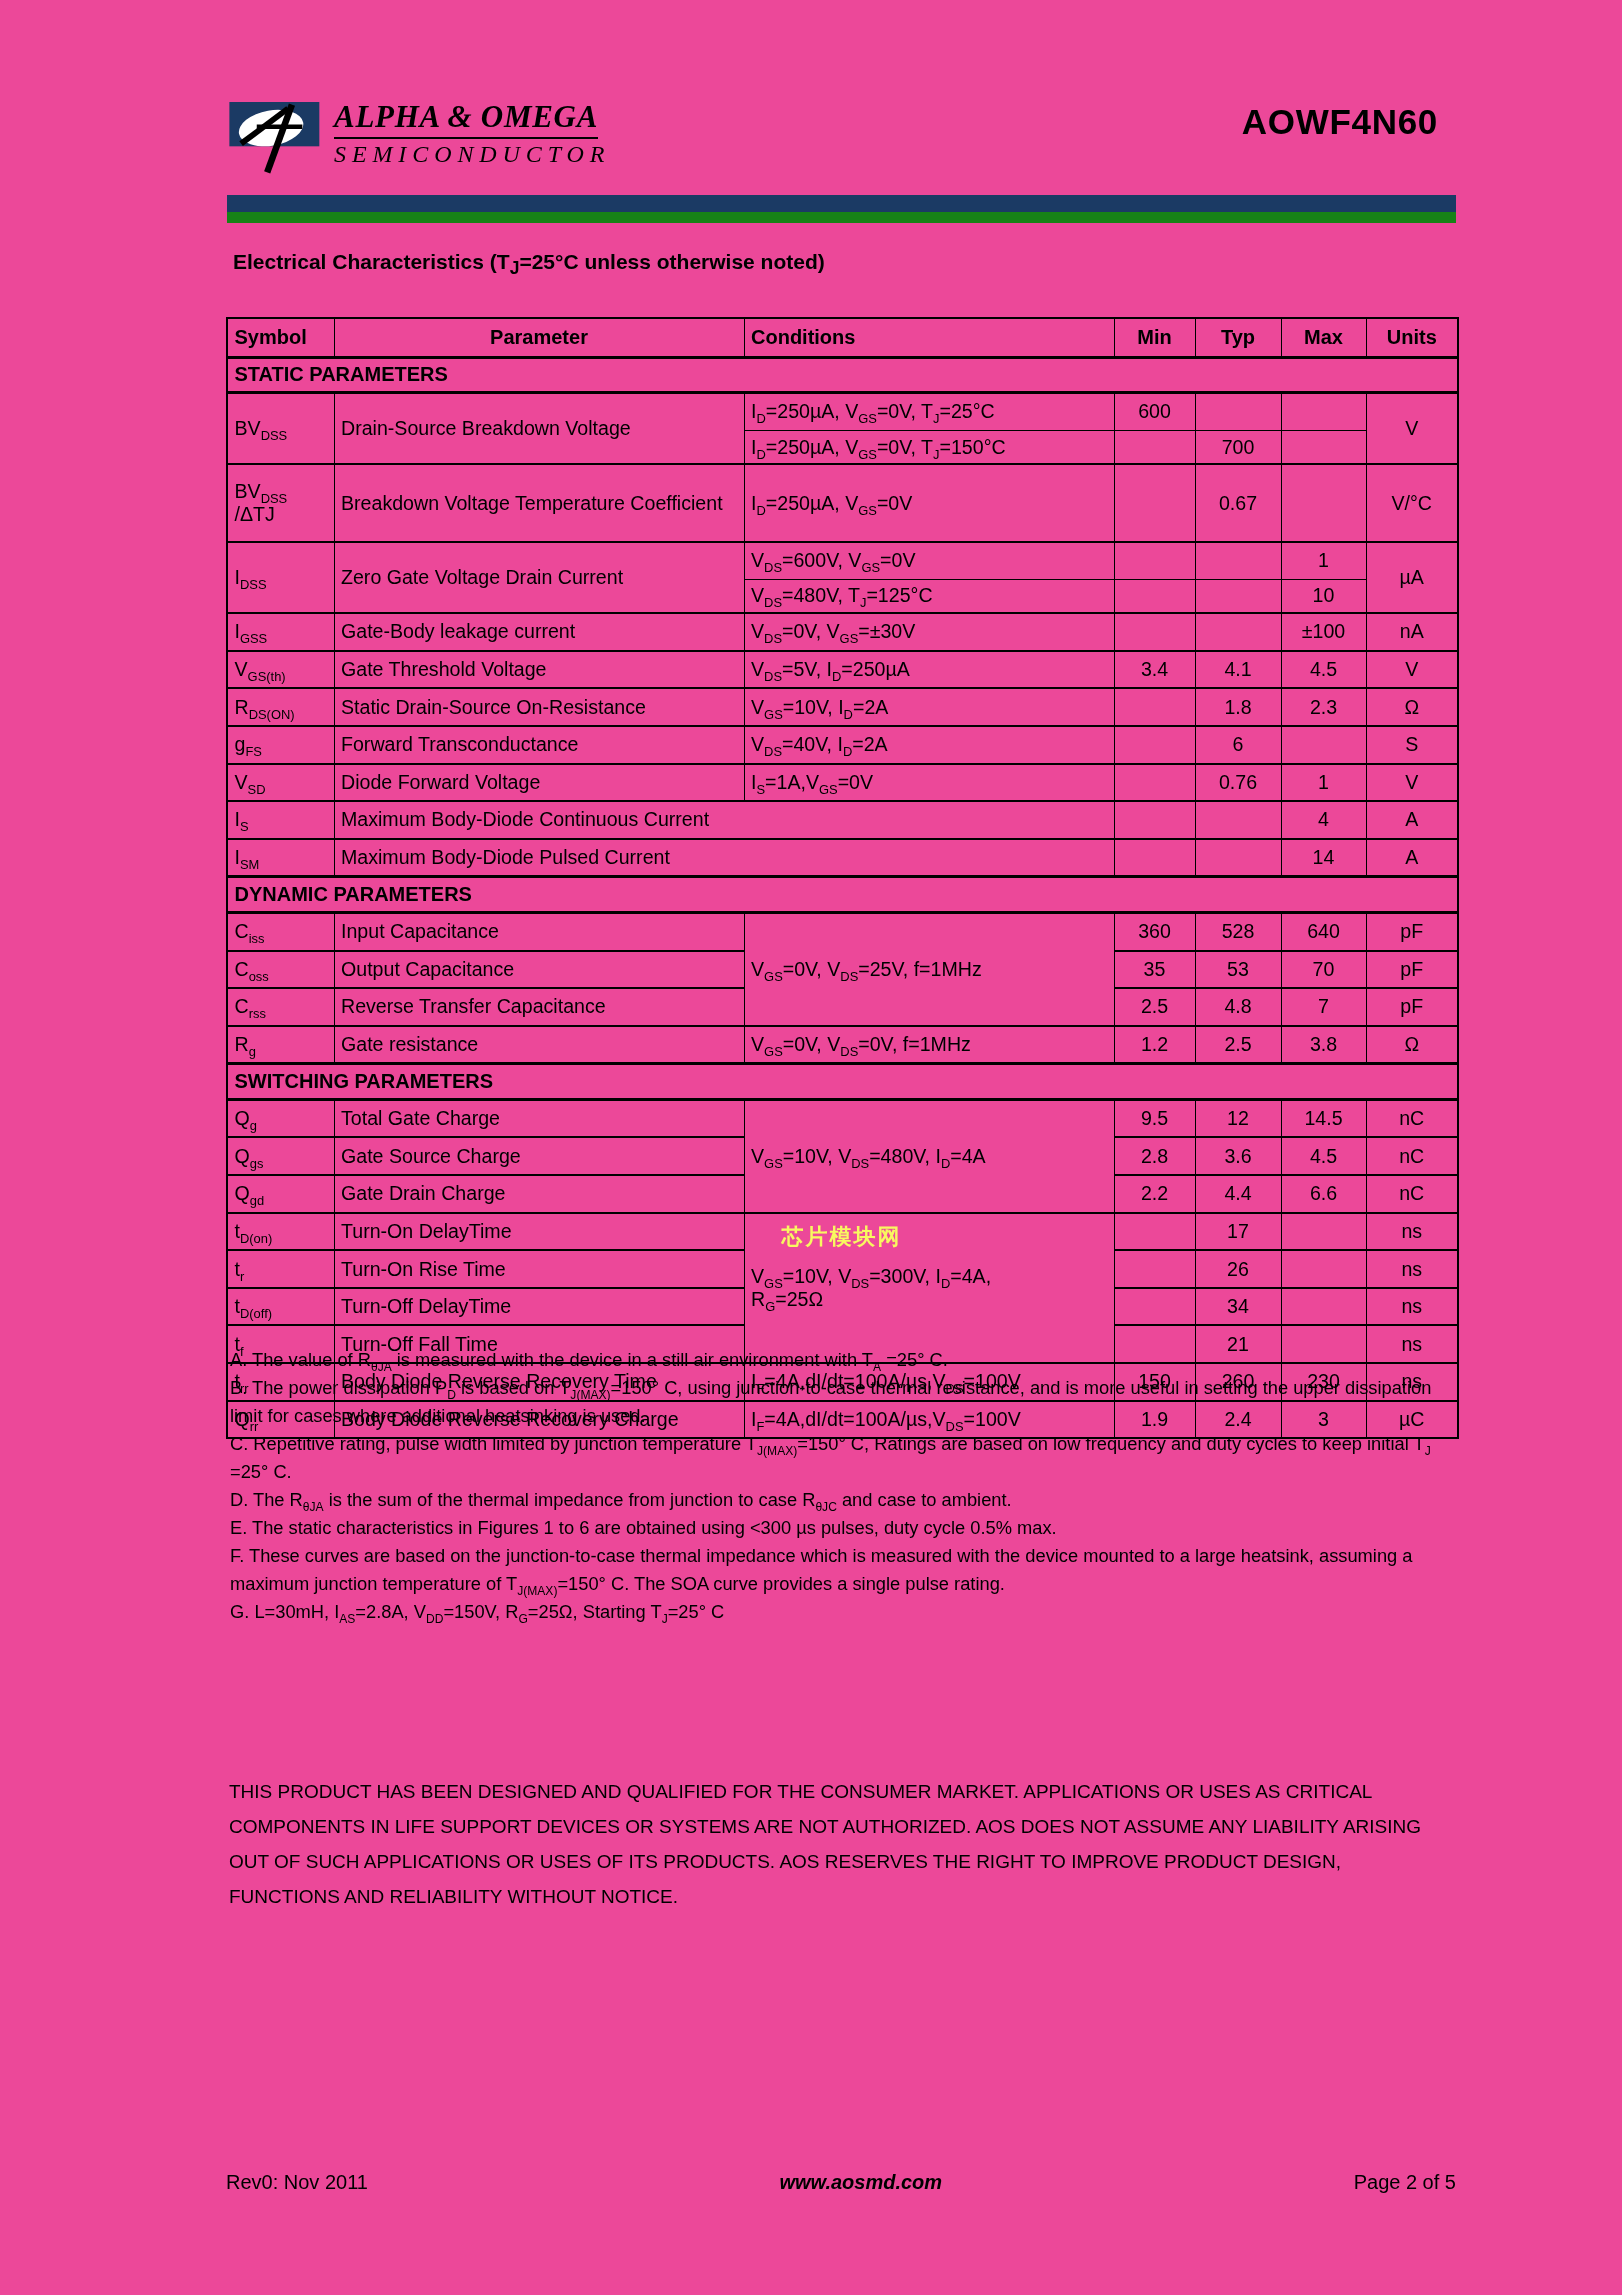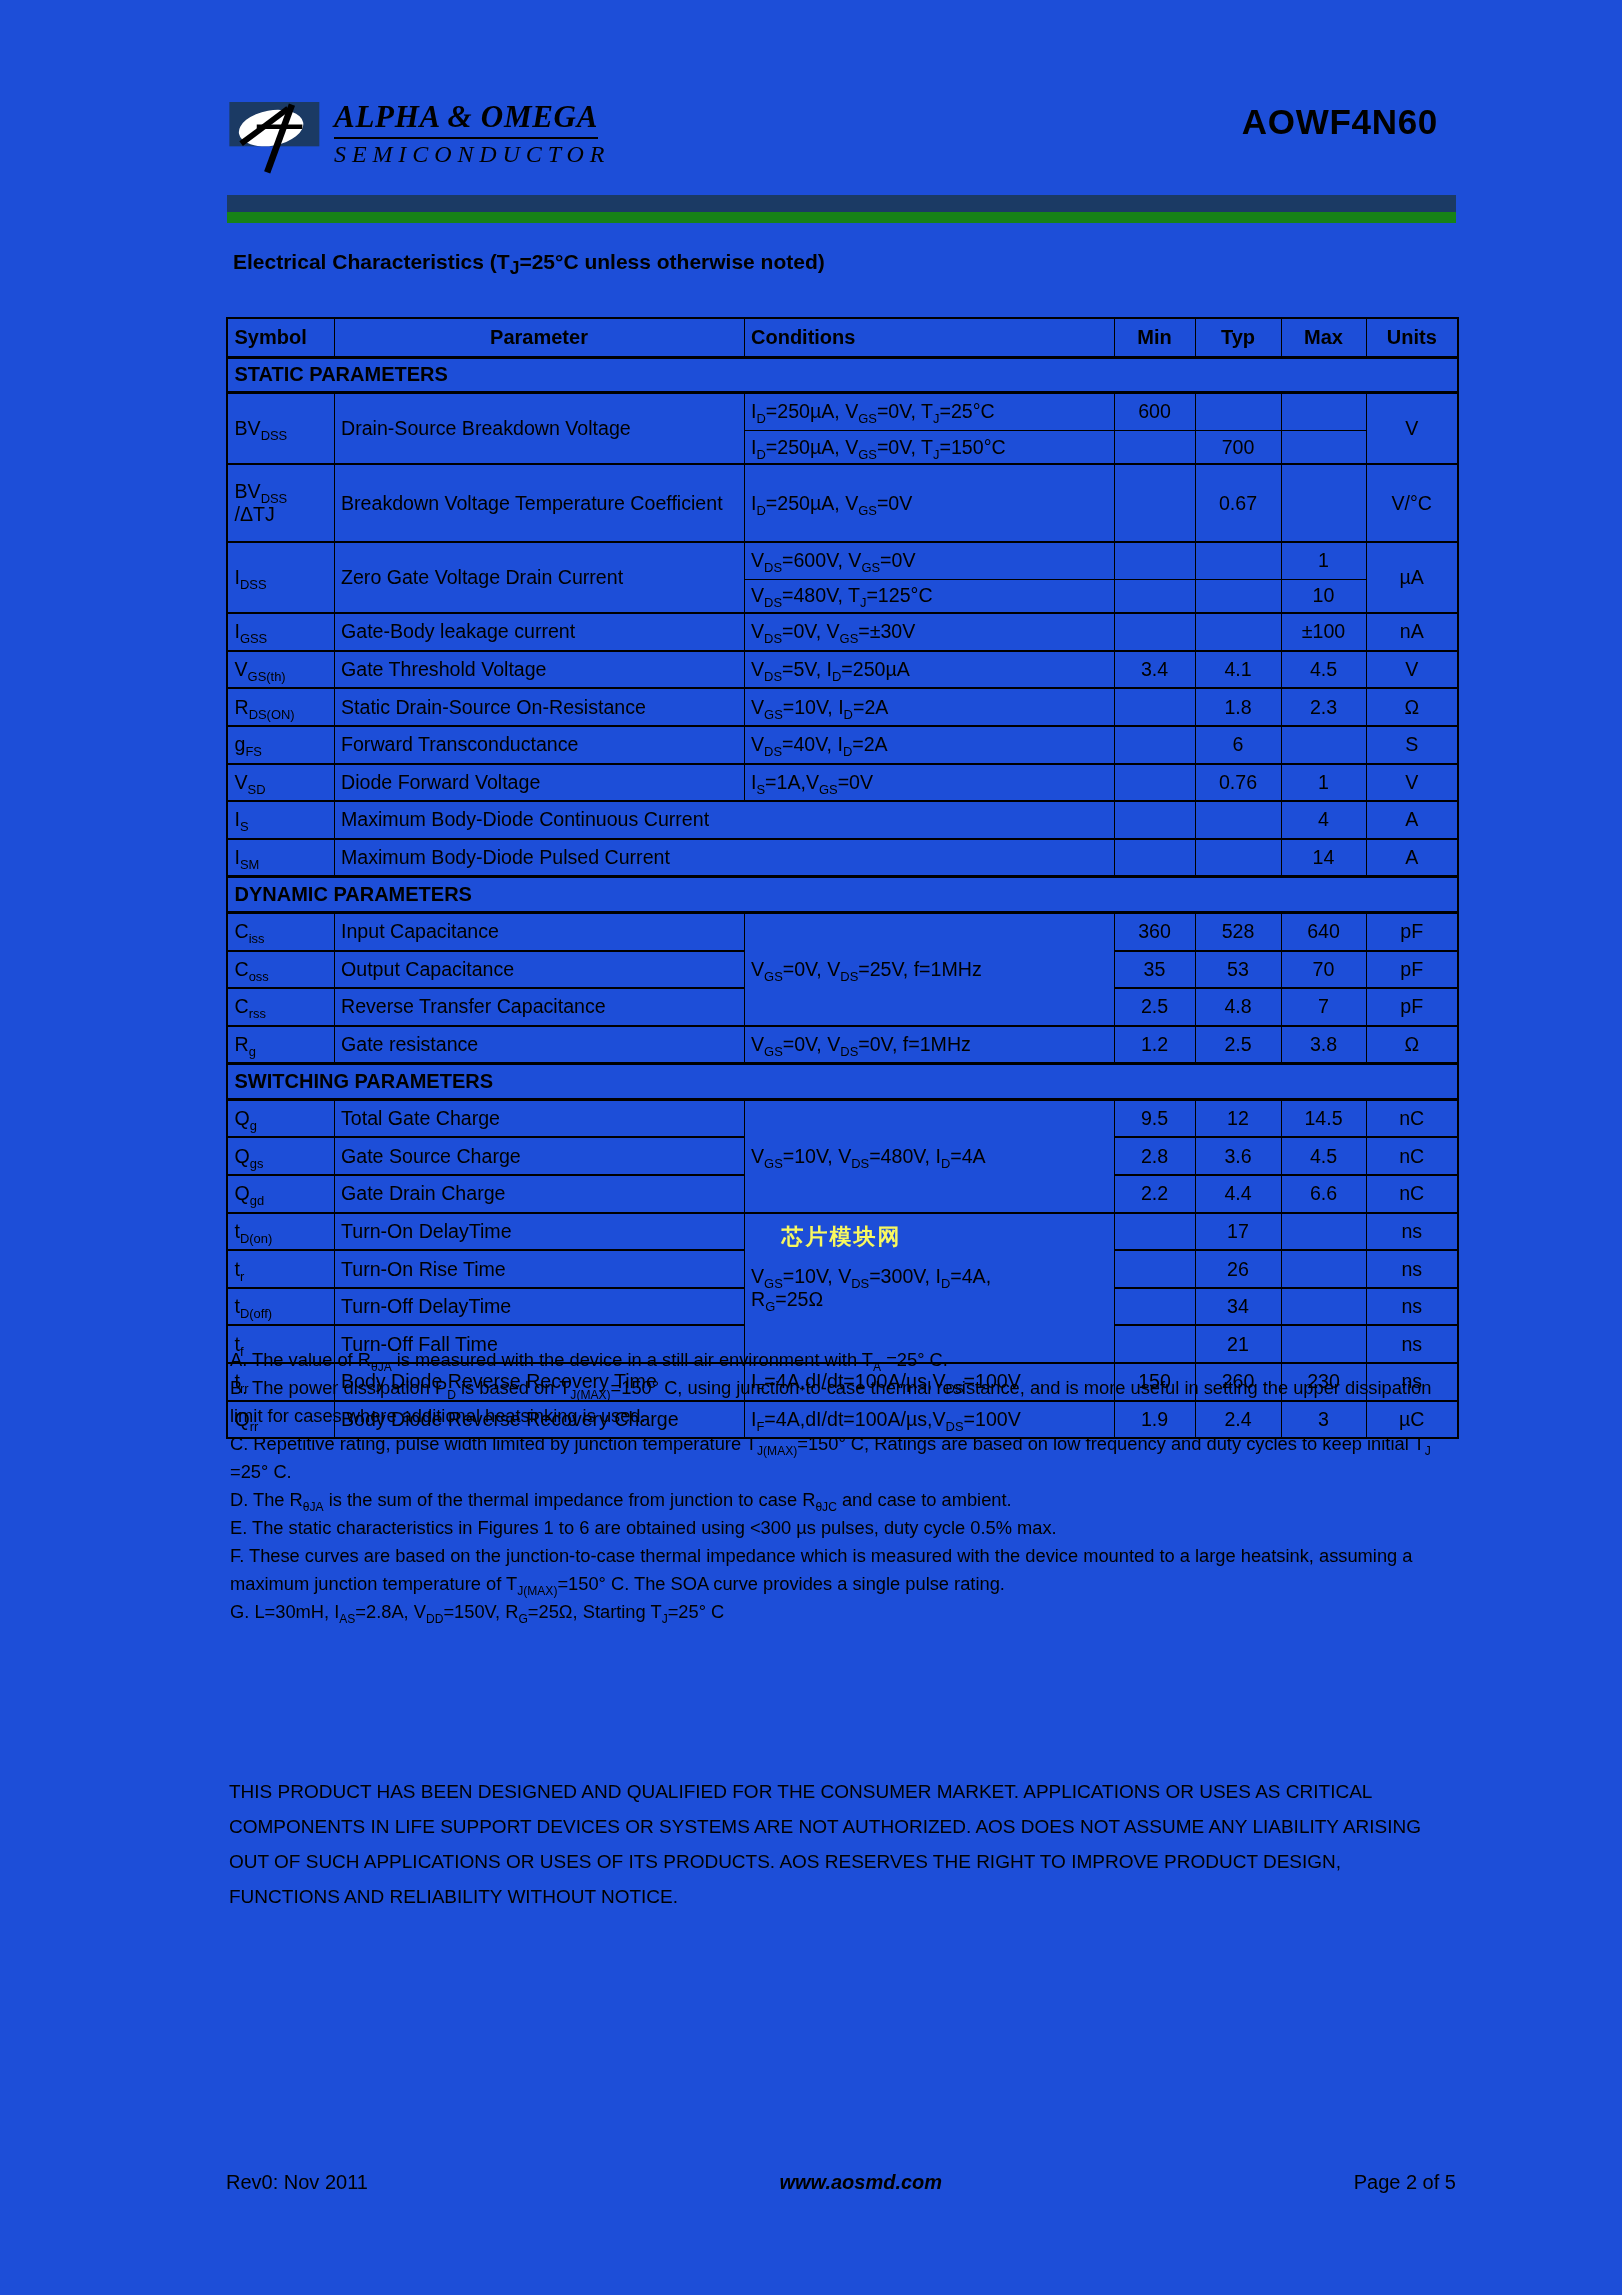--- a/index.html
+++ b/index.html
@@ -5,21 +5,21 @@
   :root{
     --navy:#1b3a64;
     --green:#178217;
     --wm:#f8f860;
   }
   html,body{margin:0;padding:0;background:#ffffff;}
   .page{
     position:relative;
     width:1622px;
     height:2295px;
-    background:#1d4ed8;
+    background:#ec4899;
     font-family:"Liberation Sans", sans-serif;
     color:#000;
     overflow:hidden;
   }
   
   .logo-mark{position:absolute;left:229px;top:102px;width:92px;height:73px;}
   .brand{position:absolute;left:334px;top:99px;font-family:"Liberation Serif", serif;font-style:italic;}
   .brand-top{
     display:inline-block;font-size:31px;font-weight:bold;letter-spacing:0.7px;
     border-bottom:2.6px solid #000;padding-bottom:2px;

